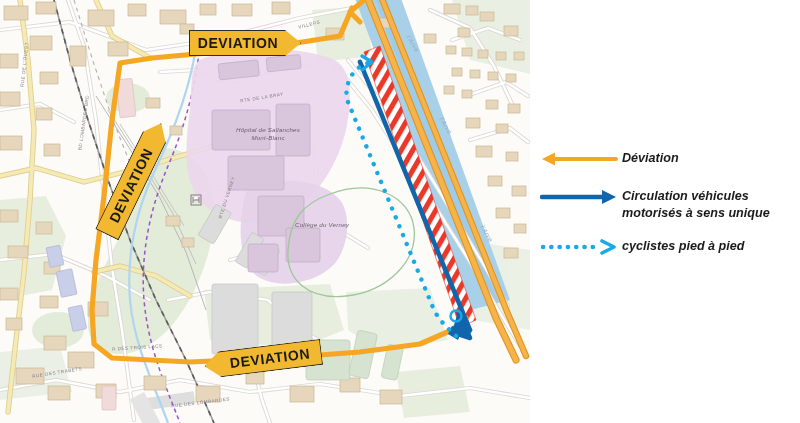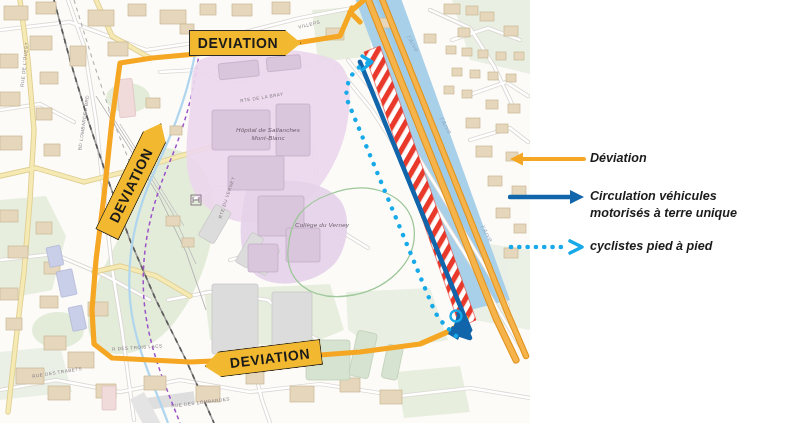--- a/index.html
+++ b/index.html
@@ -79,21 +79,21 @@
   #lbl-villers   { left: 298px; top: 22px;  transform: rotate(-14deg); }
   #lbl-blvd      { left: 56px;  top: 120px; transform: rotate(-82deg); }
   #lbl-lombardes { left: 171px; top: 400px; transform: rotate(-7deg); }
   #lbl-trabets   { left: 32px;  top: 370px; transform: rotate(-9deg); }
   #lbl-rue-ouest { left: 2px;   top: 62px;  transform: rotate(-84deg); }
   #lbl-rue-lac   { left: 112px; top: 345px; transform: rotate(-4deg); }
 
   
   #legend {
     position: absolute;
-    left: 508px; top: 150px;
+    left: 540px; top: 150px;
     width: 255px;
   }
   .legend-row {
     display: flex;
     align-items: flex-start;
     margin-bottom: 17px;
   }
   .legend-glyph {
     width: 82px;
     flex: 0 0 82px;
@@ -421,21 +421,21 @@
 
     <div class="legend-row">
       <div class="legend-glyph">
         <svg width="78" height="16" viewBox="0 0 78 16" xmlns="http://www.w3.org/2000/svg">
           <path d="M2,8 L65,8" stroke="#1065AB" stroke-width="4.4" stroke-linecap="round" fill="none"></path>
           <path d="M76,8 L62,1 L62,15 Z" fill="#1065AB"></path>
         </svg>
       </div>
       <div class="legend-text">
         <span>Circulation véhicules</span>
-        <span>motorisés à terre unique</span>
+        <span>motorisés à sens unique</span>
       </div>
     </div>
 
     <div class="legend-row">
       <div class="legend-glyph">
         <svg width="78" height="16" viewBox="0 0 78 16" xmlns="http://www.w3.org/2000/svg">
           <path d="M3,8 L60,8" stroke="#17A9E8" stroke-width="4.6" stroke-linecap="round" stroke-dasharray="0.1 8.2" fill="none"></path>
           <path d="M62,2 L74,8 L62,14" stroke="#17A9E8" stroke-width="3.6" fill="none" stroke-linecap="round" stroke-linejoin="round"></path>
         </svg>
       </div>

